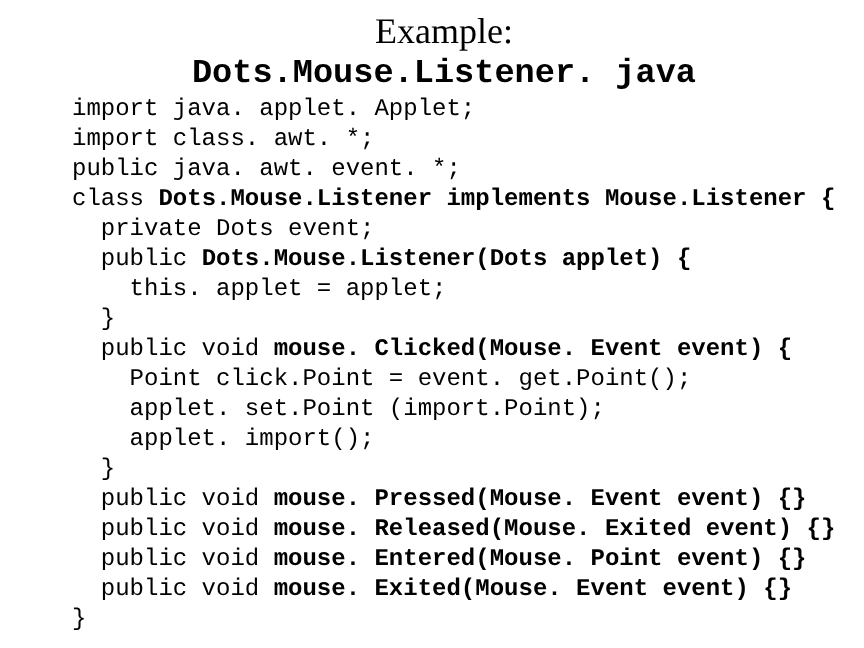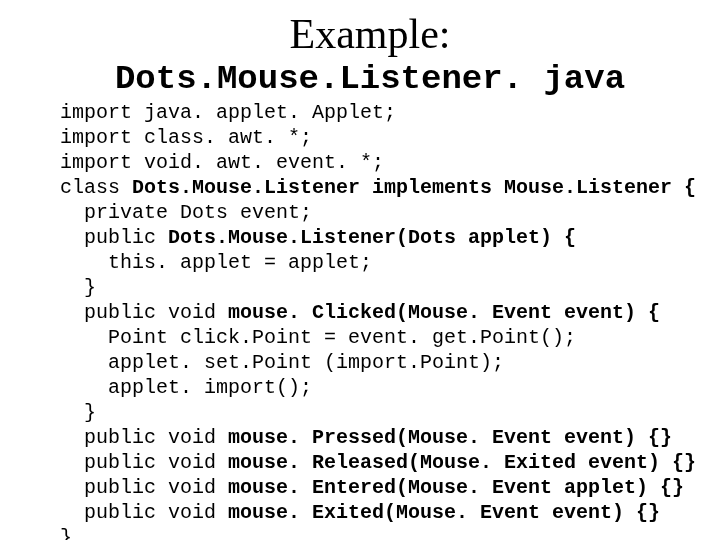--- a/index.html
+++ b/index.html
@@ -9,28 +9,28 @@
     height: 540px;
     background: #fff;
     font-family: "Courier New", monospace;
     overflow: hidden;
   }
   .slide {
     padding: 10px 40px 30px 60px;
   }
   .title {
     font-family: "Times New Roman", serif;
-    font-size: 42px;
+    font-size: 30px;
     text-align: center;
     margin: 0 0 2px 0;
     font-weight: normal;
   }
   .subtitle {
     font-family: "Courier New", monospace;
-    font-size: 34px;
+    font-size: 28px;
     font-weight: bold;
     text-align: center;
     margin: 0 0 2px 0;
   }
   .code {
     font-family: "Courier New", monospace;
     font-size: 20px;
     line-height: 1.25;
     white-space: pre;
     margin: 0;
@@ -38,29 +38,29 @@
   .code b { font-weight: bold; }
 </style>
 </head>
 <body>
 
 <div class="slide">
   <h1 class="title">Example:</h1>
   <div class="subtitle">Dots.Mouse.Listener. java</div>
 <div class="code"><span>import java. applet. Applet;</span>
 <span>import class. awt. *;</span>
-<span>import void. awt. event. *;</span>
+<span>public java. awt. event. *;</span>
 <span>class </span><b>Dots.Mouse.Listener implements Mouse.Listener {</b>
 <span>  private Dots event;</span>
 <span>  public </span><b>Dots.Mouse.Listener(Dots applet) {</b>
 <span>    this. applet = applet;</span>
 <span>  }</span>
 <span>  public void </span><b>mouse. Clicked(Mouse. Event event) {</b>
 <span>    Point click.Point = event. get.Point();</span>
 <span>    applet. set.Point (import.Point);</span>
 <span>    applet. import();</span>
 <span>  }</span>
 <span>  public void </span><b>mouse. Pressed(Mouse. Event event) {}</b>
 <span>  public void </span><b>mouse. Released(Mouse. Exited event) {}</b>
-<span>  public void </span><b>mouse. Entered(Mouse. Event applet) {}</b>
+<span>  public void </span><b>mouse. Entered(Mouse. Point event) {}</b>
 <span>  public void </span><b>mouse. Exited(Mouse. Event event) {}</b>
 <span>}</span></div>
 </div>
 
 </body></html>

